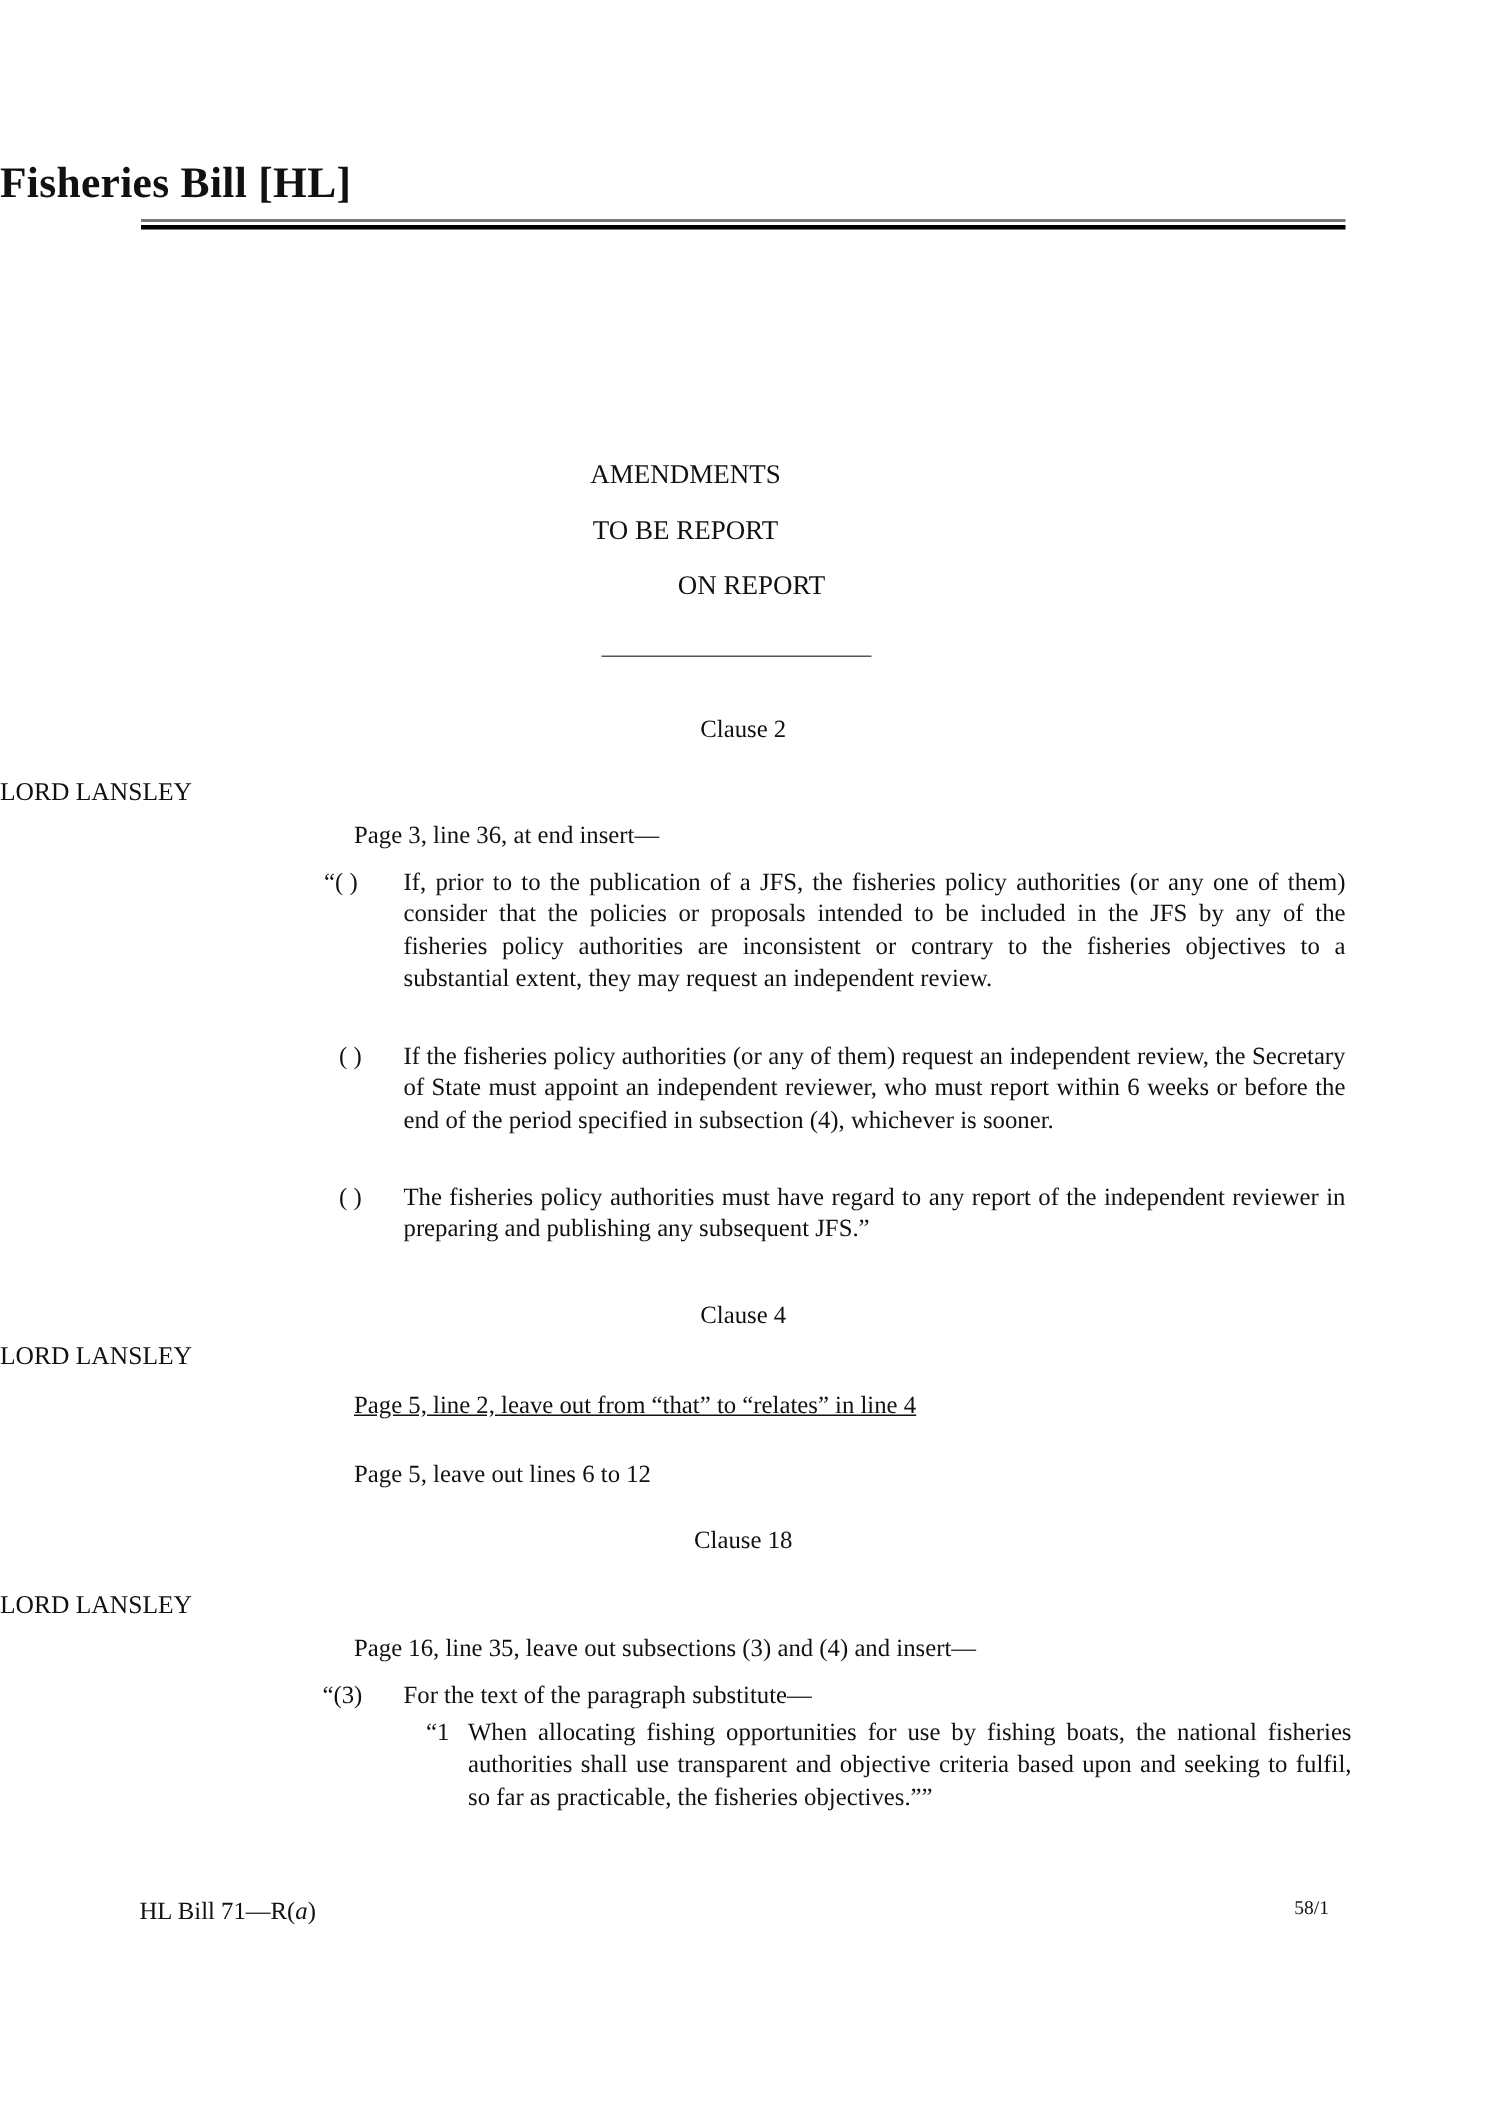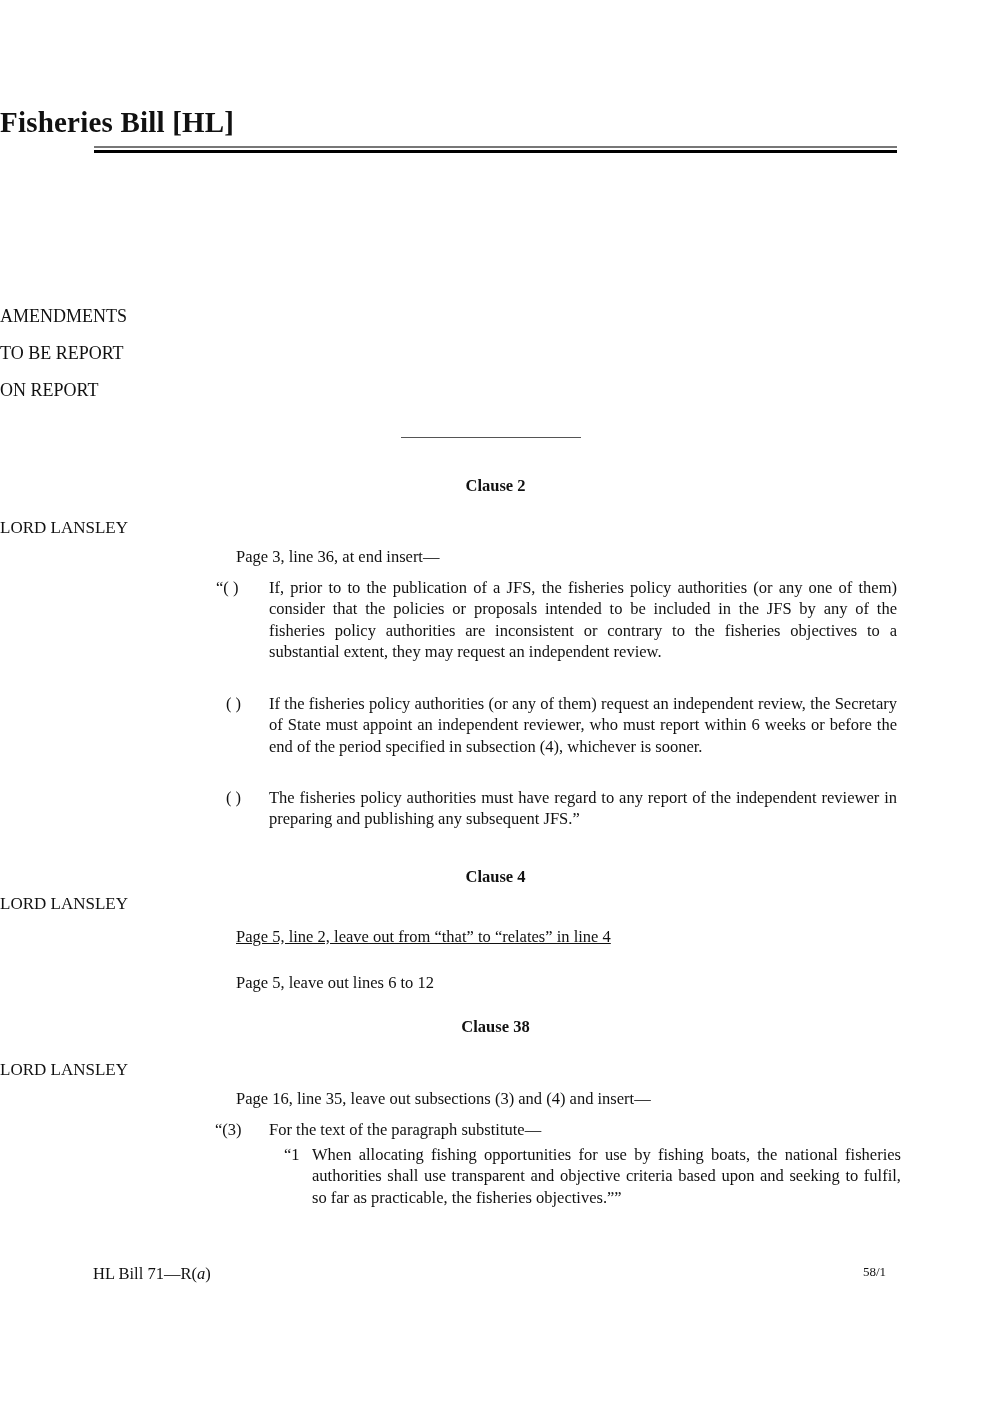--- a/index.html
+++ b/index.html
@@ -25,30 +25,30 @@
     }
     .rule-thin {
       left: 94px; width: 803px; top: 146px; height: 2px;
       background: #777777;
     }
     .rule-thick {
       left: 94px; width: 803px; top: 150px; height: 3px;
       background: #000000;
     }
     .center-line {
-      left: 0; width: 914px; text-align: left;
+      left: 0; width: 914px; text-align: center;
       font-size: 18px;
     }
     .short-rule {
       left: 401px; width: 180px; top: 437px; height: 1px;
       background: #555555;
     }
     .clause-heading {
       left: 0; width: 991px; text-align: center;
-      font-size: 16.5px; font-weight: bold;
+      font-size: 16.5px; font-weight: normal;
     }
     .member {
       left: 0; width: 991px; text-align: left;
       font-size: 17px;
     }
     .instr {
       left: 198px; font-size: 16.5px; white-space: nowrap; margin-left: 38px;
     }
     .sub {
       left: 212px; width: 685px;
@@ -85,21 +85,21 @@
   </style>
 </head>
 <body>
 
 <div class="abs title">Fisheries Bill [HL]</div>
 <div class="abs rule-thin"></div>
 <div class="abs rule-thick"></div>
 
 <div class="abs center-line" style="top:306px;">AMENDMENTS</div>
 <div class="abs center-line" style="top:343px;">TO BE REPORT</div>
-<div class="abs center-line" style="top:380px;">ON REPORT</div>
+<div class="abs center-line" style="top:380px;padding-left:44px;">ON REPORT</div>
 <div class="abs short-rule"></div>
 
 <div class="abs clause-heading" style="top:476px;">Clause 2</div>
 <div class="abs member" style="top:518px;">LORD LANSLEY</div>
 <div class="abs instr" style="top:547px;">Page 3, line 36, at end insert—</div>
 
 <div class="abs sub" style="top:577px;">
   <span class="num" style="width:30px; text-align:left; left:4px;">“( )</span>
   <div class="txt">If, prior to to the publication of a JFS, the fisheries policy authorities (or any one of them) consider that the policies or proposals intended to be included in the JFS by any of the fisheries policy authorities are inconsistent or contrary to the fisheries objectives to a substantial extent, they may request an independent review.</div>
 </div>
@@ -112,21 +112,21 @@
 <div class="abs sub" style="top:787px;">
   <span class="num" style="width:30px; text-align:left; left:14px;">( )</span>
   <div class="txt">The fisheries policy authorities must have regard to any report of the independent reviewer in preparing and publishing any subsequent JFS.”</div>
 </div>
 
 <div class="abs clause-heading" style="top:852px;margin-top:15px;">Clause 4</div>
 <div class="abs member" style="top:894px;">LORD LANSLEY</div>
 <div class="abs instr" style="top:927px;text-decoration:underline;">Page 5, line 2, leave out from “that” to “relates” in line 4</div>
 <div class="abs instr" style="top:973px;">Page 5, leave out lines 6 to 12</div>
 
-<div class="abs clause-heading" style="top:1017px;">Clause 38</div>
+<div class="abs clause-heading" style="top:1017px;">Clause 18</div>
 <div class="abs member" style="top:1060px;">LORD LANSLEY</div>
 <div class="abs instr" style="top:1089px;">Page 16, line 35, leave out subsections (3) and (4) and insert—</div>
 
 <div class="abs sub" style="top:1119px;">
   <span class="num" style="width:40px; text-align:left; left:3px;">“(3)</span>
   <div class="txt">For the text of the paragraph substitute—</div>
 </div>
 
 <div class="abs para" style="top:1144px; left:284px; width:617px;">
   <span class="num">“1</span>

